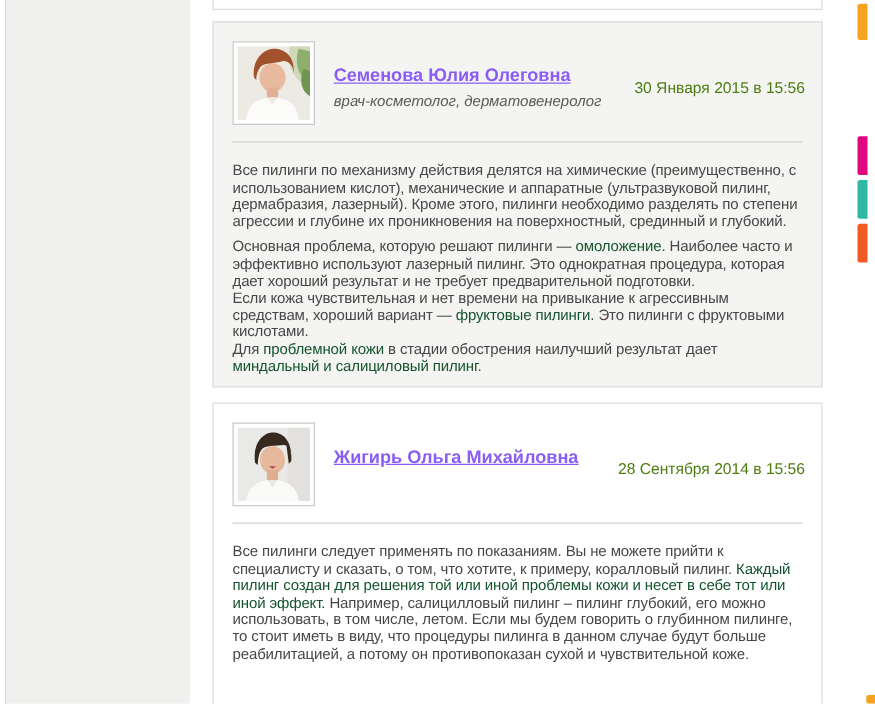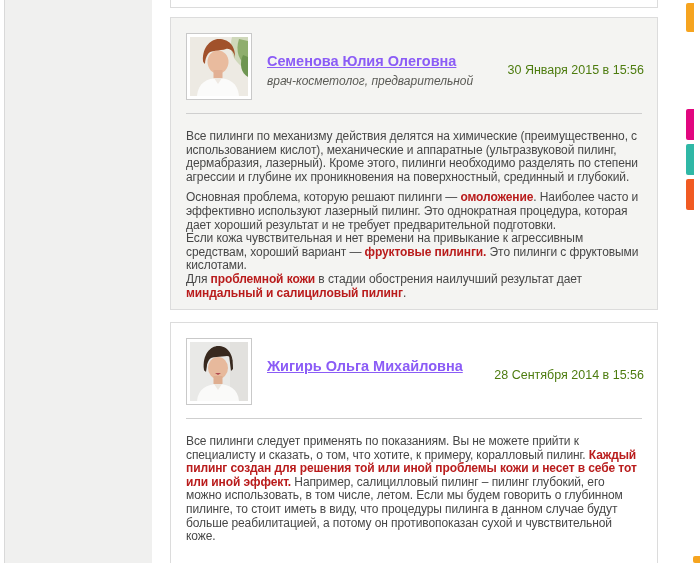--- a/index.html
+++ b/index.html
@@ -80,21 +80,21 @@
   }
   .answer-text {
     position: absolute;
     left: 15px; right: 15px; top: 112px;
     font-size: 12px;
     line-height: 13.6px;
     letter-spacing: -0.1px;
     color: #474747;
   }
   .answer-text p { margin: 0 0 7px 0; }
-  .answer-text b { font-weight: bold; color: #b91c1c; }
+  .answer-text b { font-weight: normal; color: #14532d; }
 
   
   .side-tab {
     position: absolute;
     border-radius: 2px 0 0 2px;
     cursor: pointer;
   }
 </style>
 </head>
 <body>
@@ -113,21 +113,21 @@
         <path d="M49 2 C45 14 49 25 58 29 L58 4 Z" fill="#8fae6d"></path>
         <path d="M53 18 C49 27 51 36 58 40 L58 20 Z" fill="#6f9551"></path>
         <ellipse cx="28" cy="25" rx="10.5" ry="11.5" fill="#e9bb9e"></ellipse>
         <path d="M13 24 C12 9 22 2 29 2 C38 2 46 8 45 22 C45 15 40 11 36 12 C30 14 20 13 18 17 C16 20 15 23 15 27 C14 26 13 25 13 24 Z" fill="#a1512b"></path>
         <rect x="23.5" y="33" width="9" height="9" fill="#e2b094"></rect>
         <path d="M7 59 C8 46 17 41 28 41 C39 41 48 46 49 59 Z" fill="#fbfbfa"></path>
         <path d="M24 41 L28 47 L32 41 Z" fill="#efe9e2"></path>
       </svg>
     </div>
     <a class="author-name">Семенова Юлия Олеговна</a>
-    <div class="author-spec">врач-косметолог, предварительной</div>
+    <div class="author-spec">врач-косметолог, дерматовенеролог</div>
     <div class="answer-date">30 Января 2015 в 15:56</div>
     <div class="divider"></div>
     <div class="answer-text">
         <p><span>Все пилинги по механизму действия делятся на химические (преимущественно, с использованием кислот), механические и аппаратные (ультразвуковой пилинг, дермабразия, лазерный). Кроме этого, пилинги необходимо разделять по степени агрессии и глубине их проникновения на поверхностный, срединный и глубокий.</span></p>
         <p><span>Основная проблема, которую решают пилинги — </span><b>омоложение</b><span>. Наиболее часто и эффективно используют лазерный пилинг. Это однократная процедура, которая дает хороший результат и не требует предварительной подготовки.</span><br><span>Если кожа чувствительная и нет времени на привыкание к агрессивным средствам, хороший вариант — </span><b>фруктовые пилинги.</b><span> Это пилинги с фруктовыми кислотами.</span><br><span>Для </span><b>проблемной кожи</b><span> в стадии обострения наилучший результат дает </span><b>миндальный и салициловый пилинг</b><span>.</span></p>
       </div>
   </div>
 
   <div class="card card-answer-2">
     <div class="avatar-frame">

